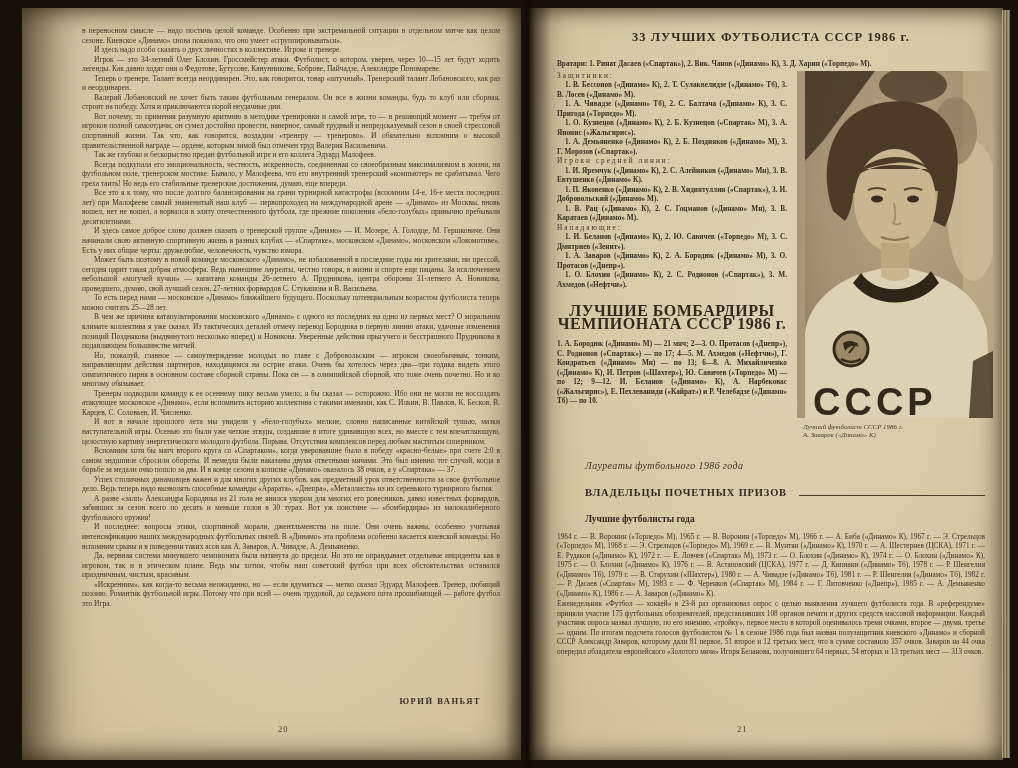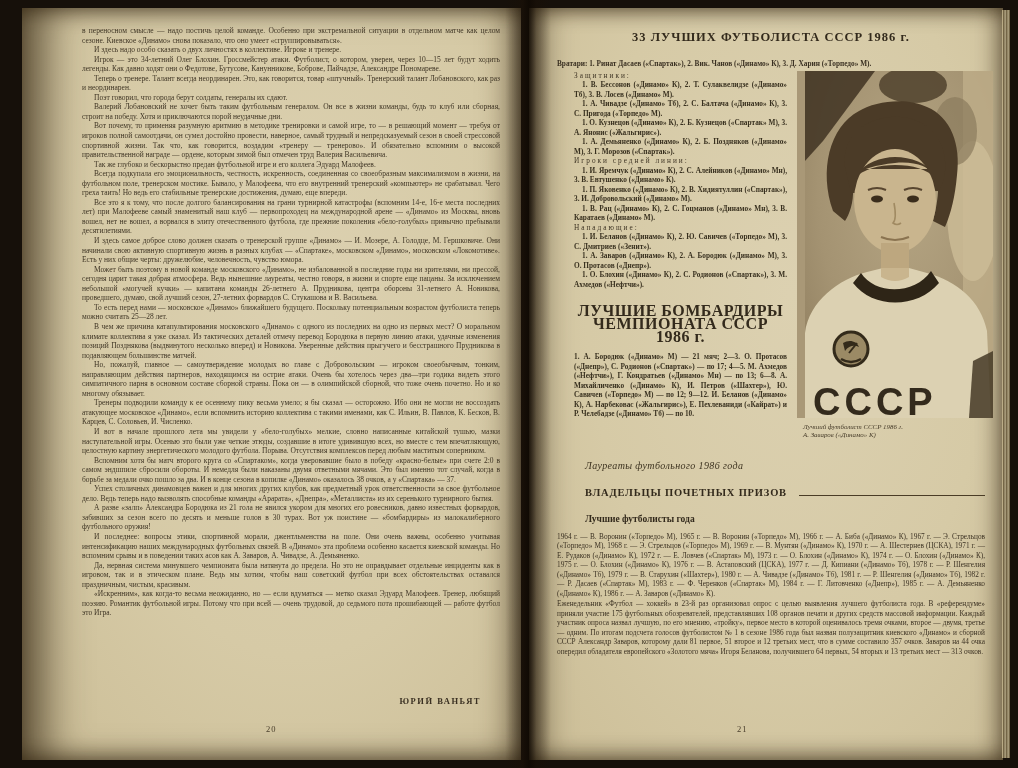--- a/index.html
+++ b/index.html
@@ -43,30 +43,30 @@
   }
   .par{margin:0;text-indent:12px;}
   .par:first-child{text-indent:0;}
   .signature{
     position:absolute;right:40px;top:688px;
     font-size:8.5px;font-weight:bold;letter-spacing:1.5px;color:#3a3022;padding-left:14px;
   }
   .pnum{
     position:absolute;bottom:26px;font-size:8.5px;color:#473c2a;letter-spacing:1px;
   }
-  .pnum-left{left:244px;}
+  .pnum-left{left:256px;}
   .pnum-right{left:208px;}
   
   .rp-inner{position:absolute;left:28px;top:16px;width:428px;color:#3a3022;}
   .rp-title{
     text-align:center;font-size:12.5px;font-weight:bold;letter-spacing:1px;color:#332a1c;
     margin:6px 0 14px 0;
   }
   .gk-line{font-size:7.3px;line-height:9.5px;font-weight:bold;text-align:justify;margin-bottom:2px;}
-  .cols{display:flex;gap:10px;margin-left:17px;}
+  .cols{display:flex;gap:10px;}
   .col-list{width:230px;}
   .b33 .label{
     font-size:7.3px;line-height:9.5px;letter-spacing:2px;color:#3e3424;margin:1px 0 0 4px;
   }
   .b33 .entry{
     font-size:7.3px;line-height:9.5px;font-weight:bold;text-align:justify;text-indent:8px;color:#38301f;
   }
   .bomb-head{
     text-align:center;font-weight:bold;font-size:16px;line-height:13px;letter-spacing:.5px;
     color:#332a1c;margin:15px 0 9px 0;
@@ -97,21 +97,20 @@
 
 <div class="spread">
 
   <div class="page page-left">
     <div class="lp-text">
       <div>
           <p class="par">в переносном смысле — надо постичь целой команде. Особенно при экстремальной ситуации в отдельном матче как целом сезоне. Киевское «Динамо» снова показало, что оно умеет «сгруппировываться».</p>
           <p class="par">И здесь надо особо сказать о двух личностях в коллективе. Игроке и тренере.</p>
           <p class="par">Игрок — это 34-летний Олег Блохин. Гроссмейстер атаки. Футболист, о котором, уверен, через 10—15 лет будут ходить легенды. Как давно ходят они о Федотове, Бутусове, Канунникове, Боброве, Пайчадзе, Александре Пономареве.</p>
           <p class="par">Теперь о тренере. Талант всегда неординарен. Это, как говорится, товар «штучный». Тренерский талант Лобановского, как раз и неординарен.</p>
-          <p class="par">Поэт говорил, что города берут солдаты, генералы их сдают.</p>
           <p class="par">Валерий Лобановский не хочет быть таким футбольным генералом. Он все в жизни команды, будь то клуб или сборная, строит на победу. Хотя и приключаются порой неудачные дни.</p>
           <p class="par">Вот почему, то применяя разумную аритмию в методике тренировки и самой игре, то — в решающий момент — требуя от игроков полной самоотдачи, он сумел достойно провести, наверное, самый трудный и непредсказуемый сезон в своей стрессовой спортивной жизни. Так что, как говорится, воздадим «тренеру — тренерово». И обязательно вспомним о высокой правительственной награде — ордене, которым зимой был отмечен труд Валерия Васильевича.</p>
           <p class="par">Так же глубоко и бескорыстно предан футбольной игре и его коллега Эдуард Малофеев.</p>
           <p class="par">Всегда подкупала его эмоциональность, честность, искренность, соединенная со своеобразным максимализмом в жизни, на футбольном поле, тренерском мостике. Бывало, у Малофеева, что его внутренний тренерский «компьютер» не срабатывал. Чего греха таить! Но ведь его стабильные тренерские достижения, думаю, еще впереди.</p>
           <p class="par">Все это я к тому, что после долгого балансирования на грани турнирной катастрофы (вспомним 14-е, 16-е места последних лет) при Малофееве самый знаменитый наш клуб — первопроходец на международной арене — «Динамо» из Москвы, вновь вошел, нет не вошел, а ворвался в элиту отечественного футбола, где прежние поколения «бело-голубых» привычно пребывали десятилетиями.</p>
           <p class="par">И здесь самое доброе слово должен сказать о тренерской группе «Динамо» — И. Мозере, А. Голодце, М. Гершковиче. Они начинали свою активную спортивную жизнь в разных клубах — «Спартаке», московском «Динамо», московском «Локомотиве». Есть у них общие черты: дружелюбие, человечность, чувство юмора.</p>
           <p class="par">Может быть поэтому в новой команде московского «Динамо», не избалованной в последние годы ни зрителями, ни прессой, сегодня царит такая добрая атмосфера. Ведь нынешние лауреаты, честно говоря, в жизни и спорте еще пацаны. За исключением небольшой «могучей кучки» — капитана команды 26-летнего А. Прудникова, центра обороны 31-летнего А. Новикова, проведшего, думаю, свой лучший сезон, 27-летних форвардов С. Стукашова и В. Васильева.</p>
           <p class="par">То есть перед нами — московское «Динамо» ближайшего будущего. Поскольку потенциальным возрастом футболиста теперь можно считать 25—28 лет.</p>
           <p class="par">В чем же причина катапультирования московского «Динамо» с одного из последних на одно из первых мест? О моральном климате коллектива я уже сказал. Из тактических деталей отмечу перевод Бородюка в первую линию атаки, удачные изменения позиций Позднякова (выдвинутого несколько вперед) и Новикова. Уверенные действия прыгучего и бесстрашного Прудникова в подавляющем большинстве матчей.</p>
           <p class="par">Но, пожалуй, главное — самоутверждение молодых во главе с Добровольским — игроком своеобычным, тонким, направляющим действия партнеров, находящимся на острие атаки. Очень бы хотелось через два—три годика видеть этого симпатичного парня в основном составе сборной страны. Пока он — в олимпийской сборной, что тоже очень почетно. Но и ко многому обязывает.</p>

